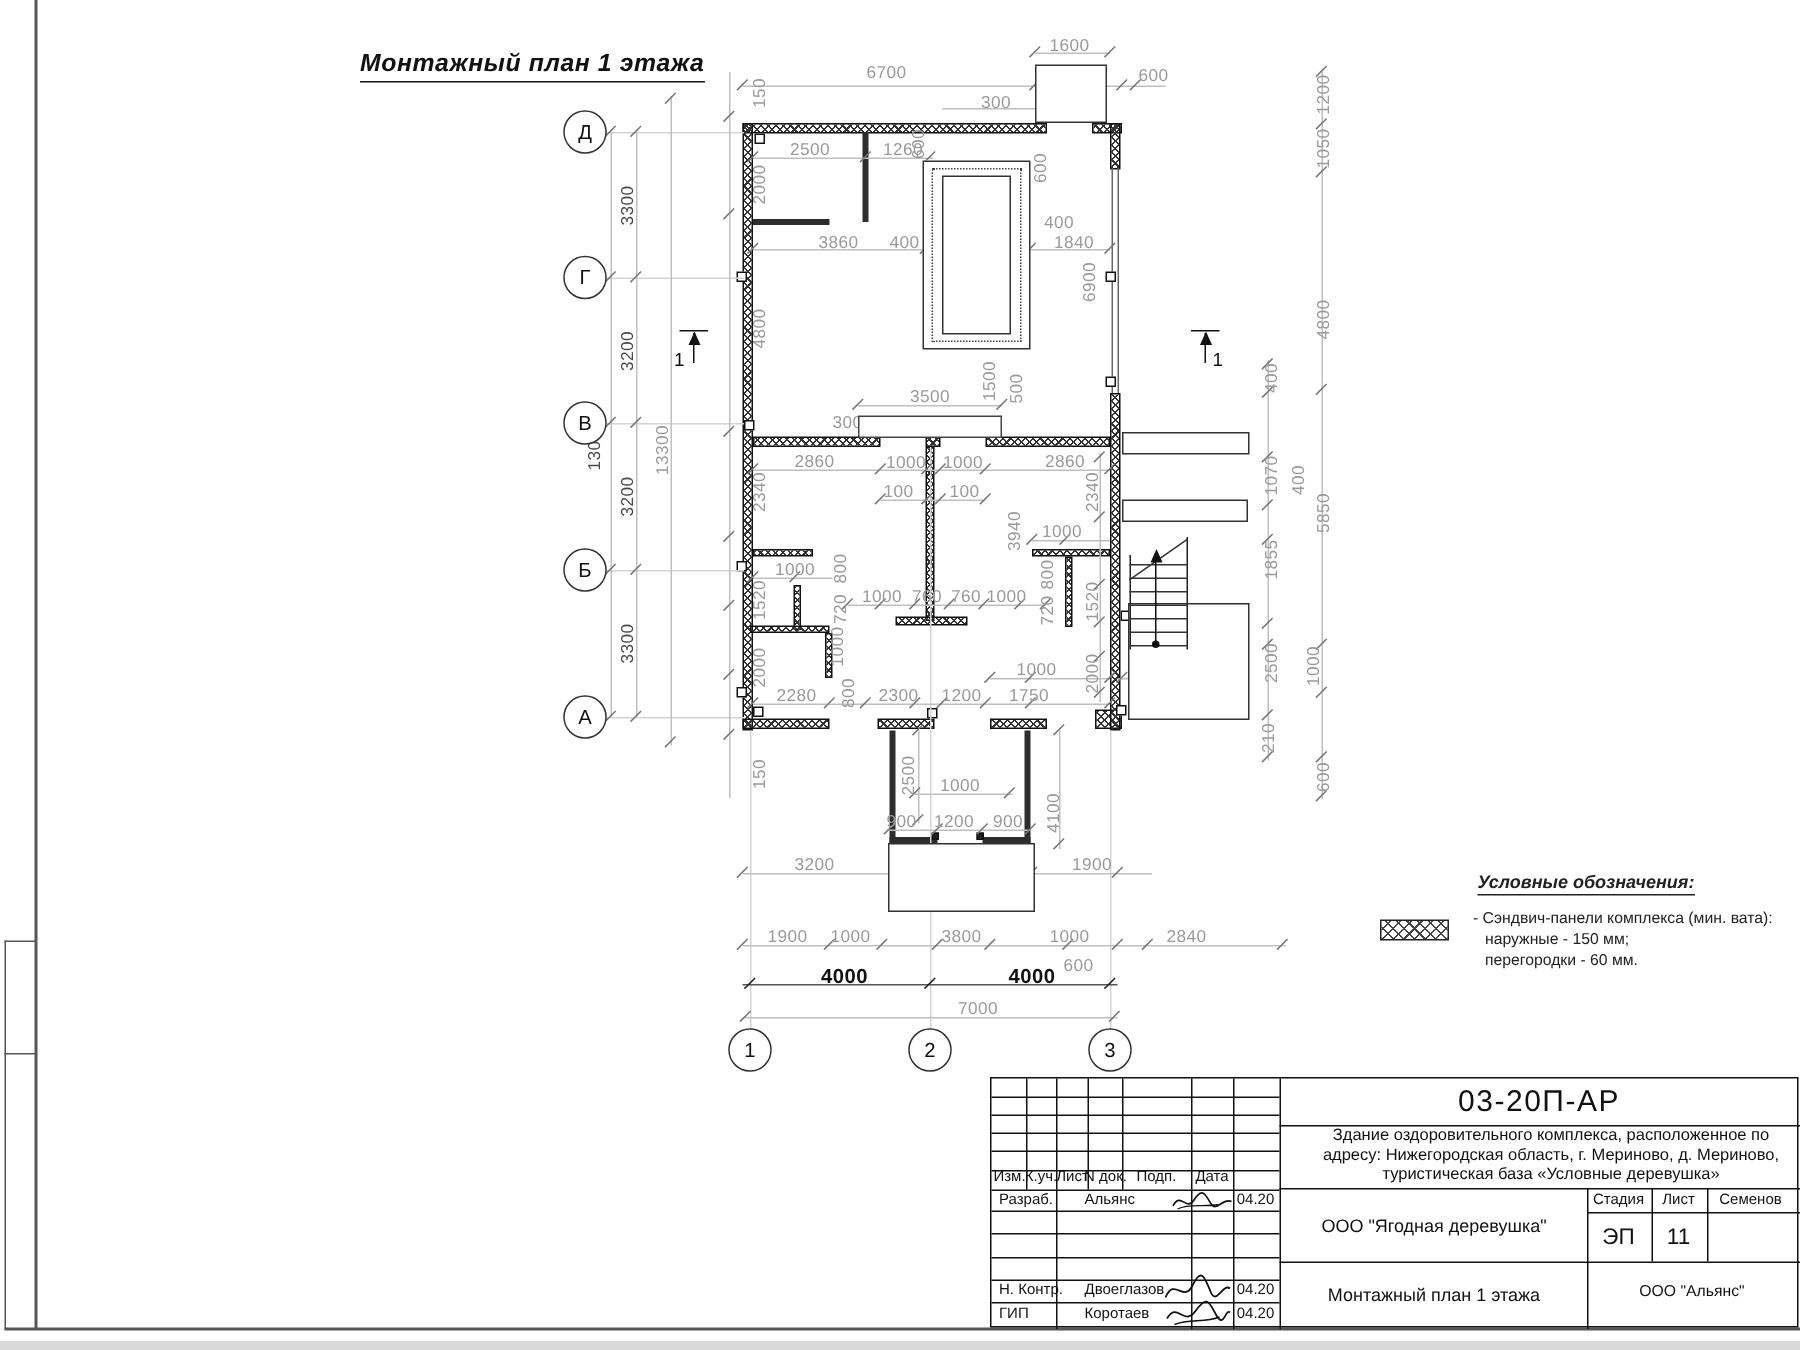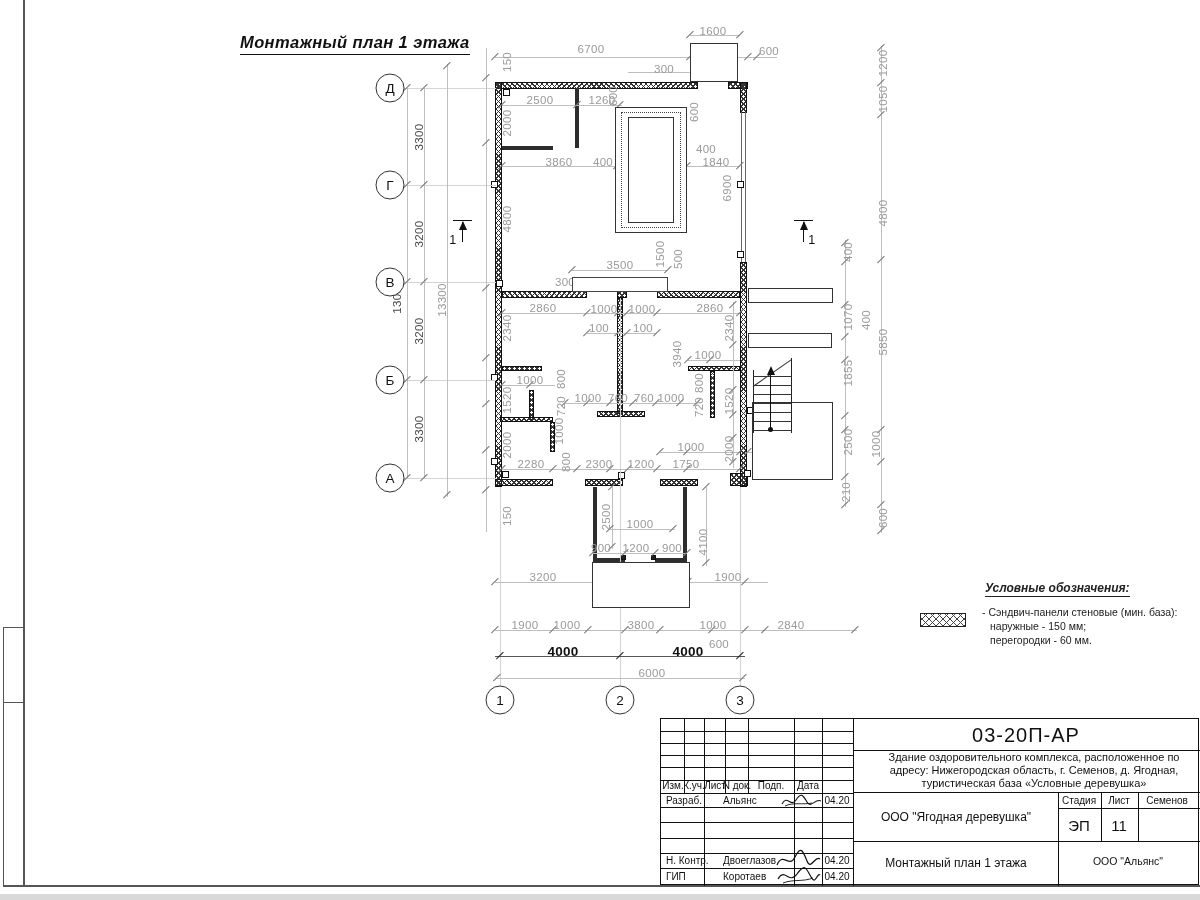--- a/index.html
+++ b/index.html
@@ -341,21 +341,21 @@
       <span class="dim" style="left: 641px; top: 577px;">3200</span>
       <span class="dim" style="left: 728px; top: 577px;">1900</span>
       <span class="dim" style="left: 525px; top: 625px;">1900</span>
       <span class="dim" style="left: 567px; top: 625px;">1000</span>
       <span class="dim" style="left: 641px; top: 625px;">3800</span>
       <span class="dim" style="left: 713px; top: 625px;">1000</span>
       <span class="dim" style="left: 791px; top: 625px;">2840</span>
       <span class="dim" style="left: 719px; top: 644px;">600</span>
       <span class="dim b" style="left: 563px; top: 651px;">4000</span>
       <span class="dim b" style="left: 688px; top: 651px;">4000</span>
-      <span class="dim" style="left: 652px; top: 673px;">6000</span>
+      <span class="dim" style="left: 652px; top: 673px;">7000</span>
       <span class="dim r" style="left: 883px; top: 63px;">1200</span>
       <span class="dim r" style="left: 883px; top: 99px;">1050</span>
       <span class="dim r" style="left: 883px; top: 213px;">4800</span>
       <span class="dim r" style="left: 883px; top: 342px;">5850</span>
       <span class="dim r" style="left: 876px; top: 444px;">1000</span>
       <span class="dim r" style="left: 883px; top: 518px;">600</span>
       <span class="dim r" style="left: 848px; top: 252px;">400</span>
       <span class="dim r" style="left: 848px; top: 317px;">1070</span>
       <span class="dim r" style="left: 866px; top: 320px;">400</span>
       <span class="dim r" style="left: 848px; top: 373px;">1855</span>
@@ -409,21 +409,21 @@
   <div>
     <div class="ln dk" style="left:794px;top:220px;width:19px;height:1.4px;background:#111;"></div>
     <div class="ln dk" style="left:803px;top:222px;width:1.4px;height:20px;background:#111;"></div>
     <div class="arrowhead" style="left:799.5px;top:221px;"></div>
     <span class="dim d" style="left:812px;top:240px;color:#111;font-size:12.5px;">1</span>
   </div>
 
   <div id="legend">
     <div id="legend-title">Условные обозначения:</div>
     <div id="legend-swatch"></div>
-    <div class="legend-line" style="left:982px;top:606px;">- Сэндвич-панели стеновые (мин. база):</div>
+    <div class="legend-line" style="left:982px;top:606px;">- Сэндвич-панели комплекса (мин. вата):</div>
     <div class="legend-line" style="left:990px;top:620px;">наружные - 150 мм;</div>
     <div class="legend-line" style="left:990px;top:634px;">перегородки - 60 мм.</div>
   </div>
 
   <div id="tblock">
 
     <div id="tb-grid">
         <div class="tb-l" style="left: 192px; top: 0px; width: 1.3px; height: 167px;"></div>
         <div class="tb-l" style="left: 23px; top: 0px; width: 1px; height: 74px;"></div>
         <div class="tb-l" style="left: 43px; top: 0px; width: 1px; height: 74px;"></div>
@@ -448,21 +448,21 @@
         <div class="tb-l" style="left: 192px; top: 31px; width: 347px; height: 1.3px;"></div>
         <div class="tb-l" style="left: 192px; top: 73px; width: 347px; height: 1.3px;"></div>
         <div class="tb-l" style="left: 192px; top: 122px; width: 347px; height: 1.3px;"></div>
         <div class="tb-l" style="left: 397px; top: 73px; width: 1.3px; height: 94px;"></div>
         <div class="tb-l" style="left: 440px; top: 73px; width: 1px; height: 49px;"></div>
         <div class="tb-l" style="left: 477px; top: 73px; width: 1px; height: 49px;"></div>
         <div class="tb-l" style="left: 397px; top: 89px; width: 142px; height: 1px;"></div>
       </div>
     <span class="tb-t big" style="left:365px;top:16px;">03-20П-АР</span>
     <span class="tb-t med" style="left:373px;top:38px;">Здание оздоровительного комплекса, расположенное по</span>
-    <span class="tb-t med" style="left:373px;top:51px;">адресу: Нижегородская область, г. Семенов, д. Ягодная,</span>
+    <span class="tb-t med" style="left:373px;top:51px;">адресу: Нижегородская область, г. Мериново, д. Мериново,</span>
     <span class="tb-t med" style="left:373px;top:64px;">туристическая база «Условные деревушка»</span>
     <span class="tb-t med" style="left:295px;top:98px;font-size:12px;">ООО "Ягодная деревушка"</span>
     <span class="tb-t" style="left:418px;top:81px;">Стадия</span>
     <span class="tb-t" style="left:458px;top:81px;">Лист</span>
     <span class="tb-t" style="left:506px;top:81px;">Семенов</span>
     <span class="tb-t st" style="left:418px;top:106px;">ЭП</span>
     <span class="tb-t st" style="left:458px;top:106px;">11</span>
     <span class="tb-t med" style="left:295px;top:144px;font-size:12px;">Монтажный план 1 этажа</span>
     <span class="tb-t" style="left:467px;top:142px;font-size:10.5px;">ООО "Альянс"</span>
 

